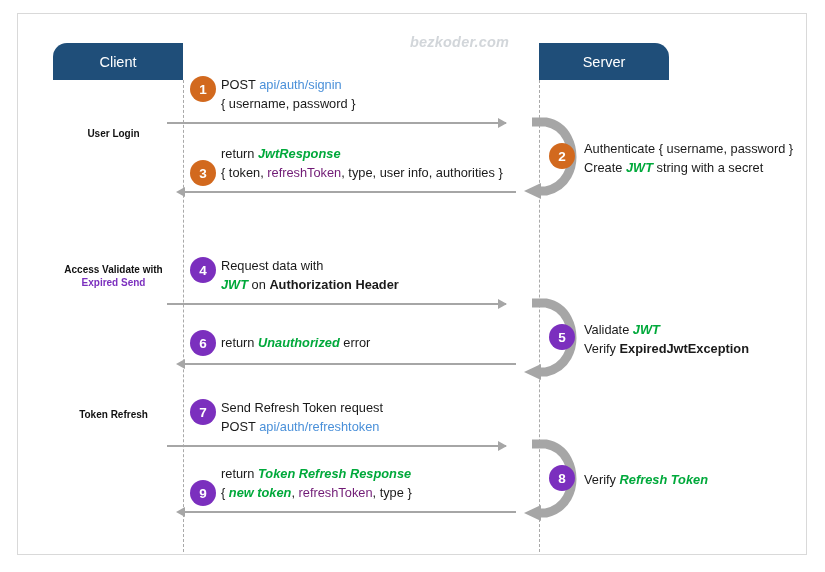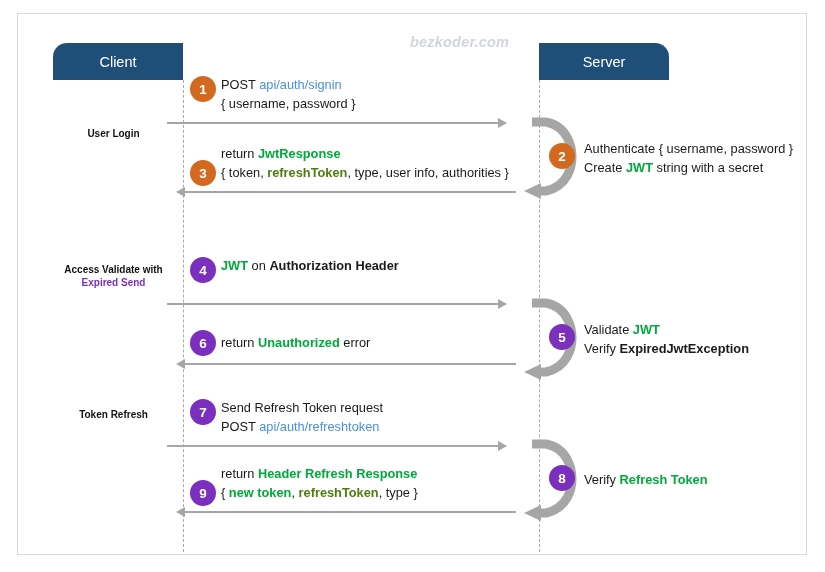--- a/index.html
+++ b/index.html
@@ -128,22 +128,22 @@
     position: absolute;
     font-size: 12.8px;
     color: #1a1a1a;
     line-height: 1.45;
     white-space: nowrap;
   }
   .msg .line { display: block; }
 
   
   .t-url    { color: #4a90d9; margin-top: 31px; }
-  .t-green  { color: #00a93b; font-weight: bold; }
-  .t-purple { color: #4d7c0f; font-weight: bold; }
+  .t-green  { color: #00a93b; font-weight: bold; font-style: italic; }
+  .t-purple { color: #701a75; font-weight: normal; }
   .t-bold   { font-weight: bold; color: #1a1a1a; }
 
   
   .badge {
     position: absolute;
     width: 26px;
     height: 26px;
     border-radius: 50%;
     color: #ffffff;
     font-size: 13.5px;
@@ -229,20 +229,21 @@
         <span>{ token, </span><span class="t-purple">refreshToken</span><span>, type, user info, authorities }</span>
       </span>
     </div>
     <div class="badge orange" style="left:172px; top:146px;">3</div>
     <div class="arrow to-left" style="left:159px; top:175px; width:339px;">
       <div class="shaft" style="left:6px; width:333px;"></div>
       <div class="head"></div>
     </div>
 
     <div class="msg" style="left:203px; top:243px;">
+      <span class="line">Request data with</span>
       <span class="line">
         <span class="t-green">JWT</span><span> on </span><span class="t-bold">Authorization Header</span>
       </span>
     </div>
     <div class="badge purple" style="left:172px; top:243px;">4</div>
     <div class="arrow to-right" style="left:149px; top:287px; width:339px;">
       <div class="shaft" style="width:339px;"></div>
       <div class="head"></div>
     </div>
 
@@ -293,21 +294,21 @@
     </div>
     <div class="badge purple" style="left:531px; top:451px;">8</div>
     <div class="msg" style="left:566px; top:457px;">
       <span class="line">
         <span>Verify </span><span class="t-green">Refresh Token</span>
       </span>
     </div>
 
     <div class="msg" style="left:203px; top:451px;">
       <span class="line">
-        <span>return </span><span class="t-green">Header Refresh Response</span>
+        <span>return </span><span class="t-green">Token Refresh Response</span>
       </span>
       <span class="line">
         <span>{ </span><span class="t-green">new token</span><span>, </span><span class="t-purple">refreshToken</span><span>, type }</span>
       </span>
     </div>
     <div class="badge purple" style="left:172px; top:466px;">9</div>
     <div class="arrow to-left" style="left:159px; top:495px; width:339px;">
       <div class="shaft" style="left:6px; width:333px;"></div>
       <div class="head"></div>
     </div>

